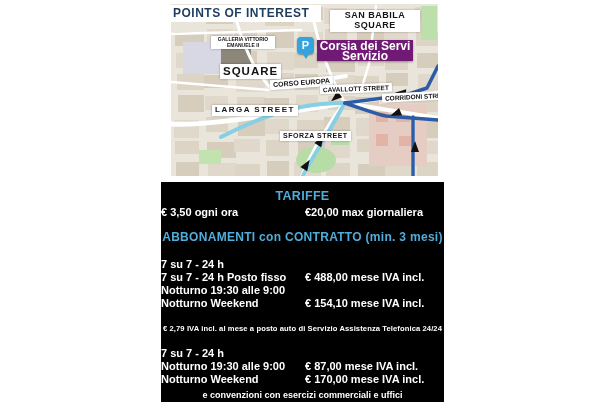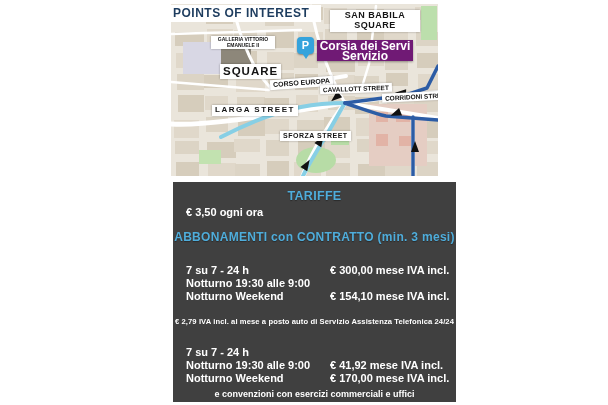--- a/index.html
+++ b/index.html
@@ -48,34 +48,34 @@
   }
   .parking-badge {
     position:absolute; left:146px; top:36px; z-index:6; width:96px; height:21px;
     background:#701a75; color:#ffffff; text-align:center;
     font-size:12px; font-weight:bold; line-height:9.5px; padding-top:2px;
     box-sizing:border-box; box-shadow:0 1px 2px rgba(0,0,0,0.35);
   }
 
   
   .panel {
-    position:absolute; left:173px; top:182px; width:283px; height:220px;
-    background:#404040; color:#ffffff; box-sizing:border-box; overflow:hidden;
+    position:absolute; left:161px; top:182px; width:283px; height:220px;
+    background:#000000; color:#ffffff; box-sizing:border-box; overflow:hidden;
   }
   .section-title {
     color:#4FADDB; font-weight:bold; font-size:12.5px; text-align:center;
     letter-spacing:0.3px; text-shadow:0 1px 1px rgba(0,0,0,0.35); white-space:nowrap;
   }
   .t-tariffe  { margin-top:7px; }
   .t-contract { margin-top:11px; font-size:12px; }
   .t-prepaid  { margin-top:11px; }
-  .rows { margin-top:20px; }
+  .rows { margin-top:14px; }
   .rows-tariffe { margin-top:3px; }
   .row {
-    display:grid; grid-template-columns:144px 1fr; padding-left:13px;
+    display:grid; grid-template-columns:144px 1fr; 
     font-size:11px; font-weight:bold; line-height:13px; white-space:nowrap;
   }
   .note {
     font-size:7.6px; font-weight:bold; text-align:center; margin-top:14px;
     letter-spacing:0.1px; white-space:nowrap;
   }
   .footer {
     font-size:9px; font-weight:bold; text-align:center; margin-top:4px;
     line-height:10.5px;
   }
@@ -233,46 +233,50 @@
       <div>Servizio</div>
     </div>
   </div>
 
   <div class="panel">
 
     <div class="section-title t-tariffe">TARIFFE</div>
     <div class="rows rows-tariffe">
       <div class="row">
         <span>€ 3,50 ogni ora</span>
+        <span>€20,00 max giornaliera</span>
       </div>
     </div>
 
     <div class="section-title t-contract">ABBONAMENTI con CONTRATTO (min. 3 mesi)</div>
     <div class="rows">
       <div class="row">
         <span>7 su 7 - 24 h</span>
-        <span>€ 300,00 mese IVA incl.</span>
+      </div>
+      <div class="row">
+        <span>7 su 7 - 24 h Posto fisso</span>
+        <span>€ 488,00 mese IVA incl.</span>
       </div>
       <div class="row">
         <span>Notturno 19:30 alle 9:00</span>
       </div>
       <div class="row">
         <span>Notturno Weekend</span>
         <span>€ 154,10 mese IVA incl.</span>
       </div>
     </div>
     <div class="note">€ 2,79 IVA incl. al mese a posto auto di Servizio Assistenza Telefonica 24/24</div>
 
     <div class="rows">
       <div class="row">
         <span>7 su 7 - 24 h</span>
       </div>
       <div class="row">
         <span>Notturno 19:30 alle 9:00</span>
-        <span>€ 41,92 mese IVA incl.</span>
+        <span>€ 87,00 mese IVA incl.</span>
       </div>
       <div class="row">
         <span>Notturno Weekend</span>
         <span>€ 170,00 mese IVA incl.</span>
       </div>
     </div>
 
     <div class="footer">
       <div>e convenzioni con esercizi commerciali e uffici</div>
     </div>

